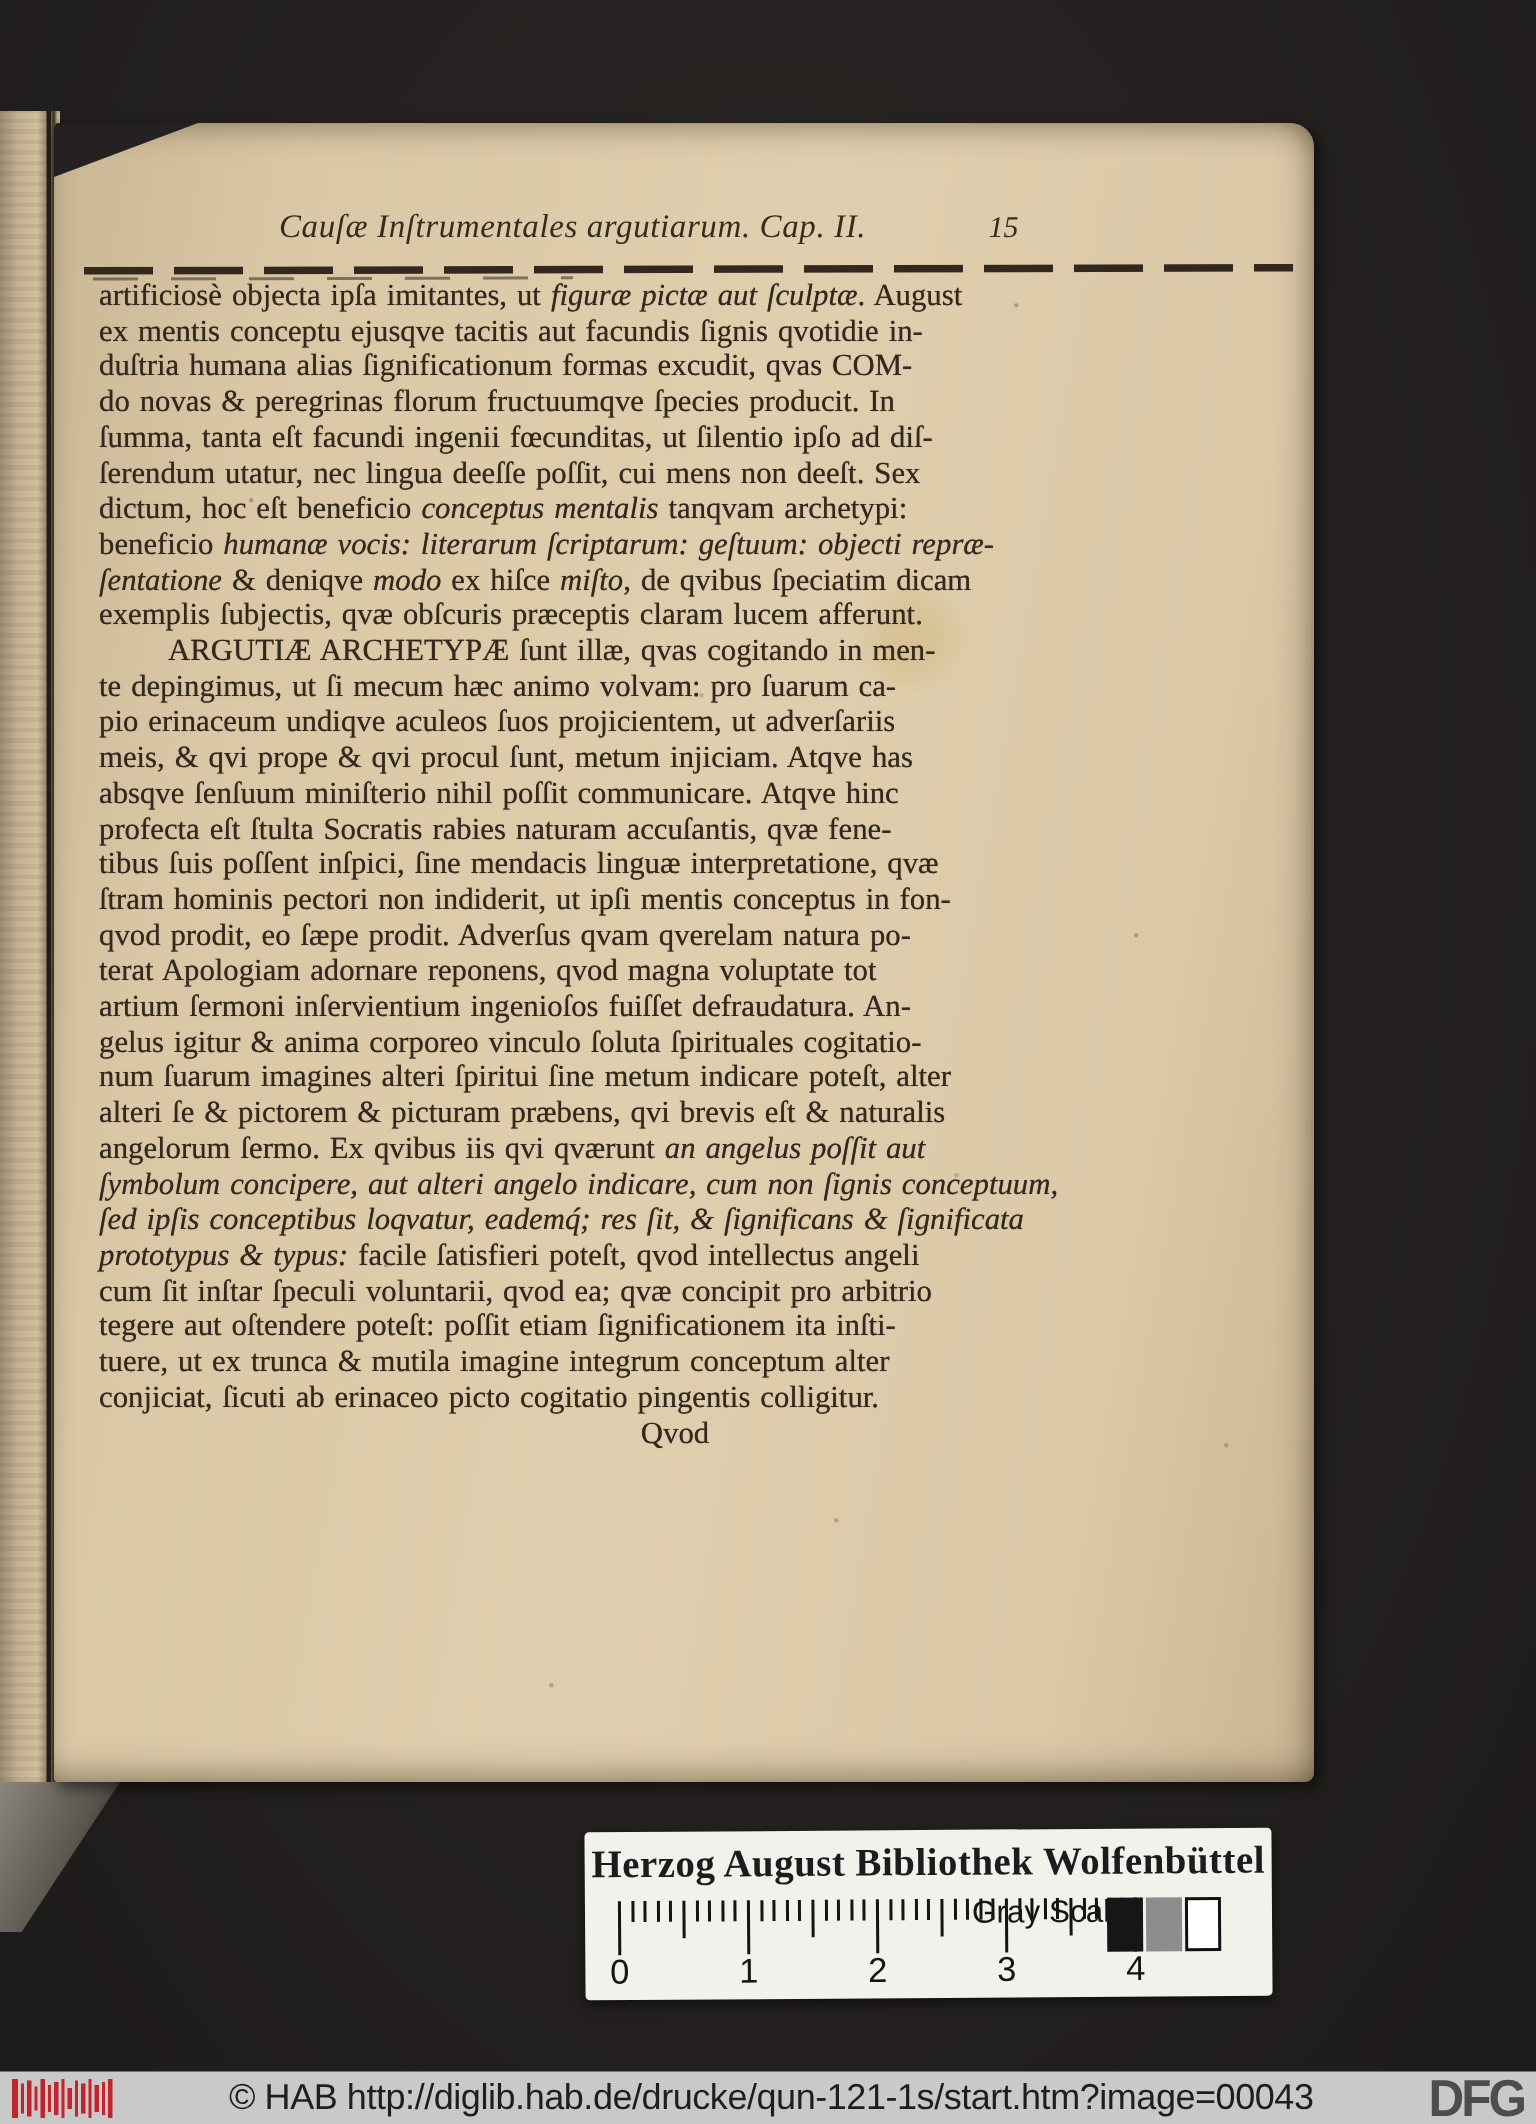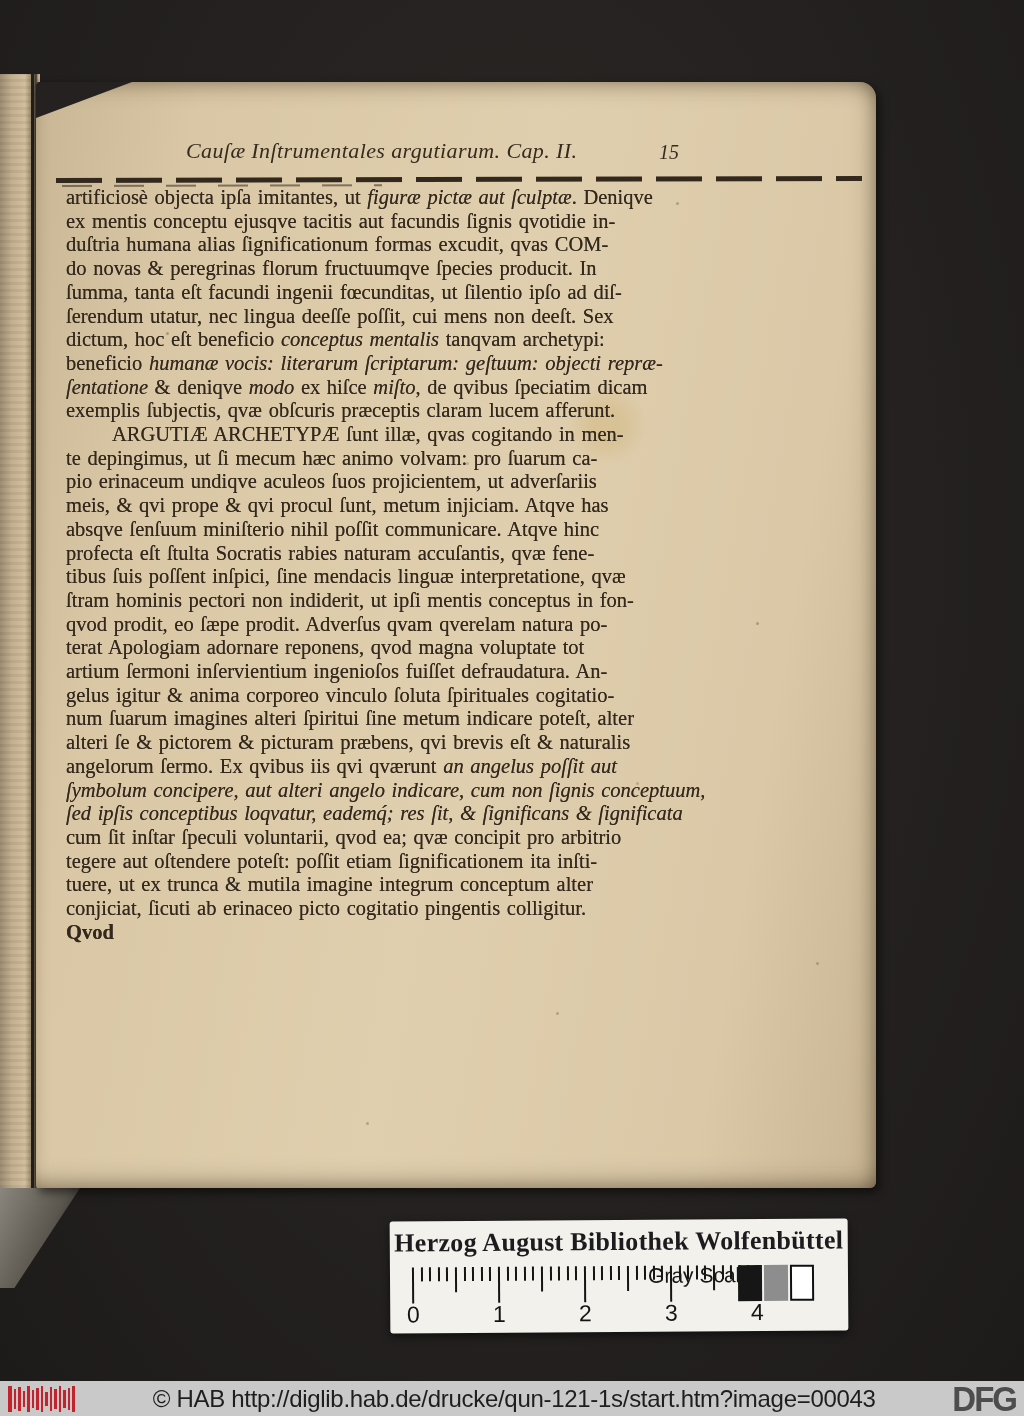--- a/index.html
+++ b/index.html
@@ -44,21 +44,21 @@
     transform:rotate(-.15deg);}
   .head-rule::after{content:"";position:absolute;left:6px;top:7px;width:320px;height:2px;
     background:repeating-linear-gradient(90deg, rgba(51,40,29,.55) 0 30px, rgba(51,40,29,0) 30px 52px);}
 
   .body-text{position:absolute;left:30px;top:104px;width:802px;color:#33281d;
     font-size:20.5px;line-height:23.7px;word-spacing:1.5px;
     text-shadow:0 0 .5px rgba(51,40,29,.75);}
   .body-text .line{white-space:nowrap;}
   .body-text .line.indent{padding-left:46px;}
   .body-text .it{font-style:italic;text-align:right;}
-  .catchword{text-align:left;padding-right:34px;font-weight:bold;}
+  .catchword{text-align:center;padding-right:34px;}
 
   
   .card{position:absolute;left:390px;top:1220px;width:458px;height:112px;background:#f3f1ec;
     transform:rotate(-.4deg);border-radius:3px;box-shadow:0 3px 8px rgba(0,0,0,.55);}
   .card-title{margin-top:7px;text-align:center;font-weight:bold;font-size:26px;color:#1c1c1e;
     letter-spacing:.3px;font-family:"Liberation Serif",serif;}
   .ruler{position:absolute;left:22px;top:46px;width:346px;height:60px;}
   .ruler .tick{position:absolute;top:0;width:2px;background:#141414;}
   .ruler .tick.mm{height:14px;}
   .ruler .tick.half{height:25px;}
@@ -92,21 +92,21 @@
   <div class="page">
     <div class="gutter-shade"></div>
     <div class="specks"></div>
 
     <div class="running-head">Cauſæ Inſtrumentales argutiarum. Cap. II.</div>
     <div class="folio">15</div>
     <div class="head-rule"></div>
 
     <div class="body-text">
 
-    <div class="line"><span>artificiosè objecta ipſa imitantes, ut </span><span class="it">figuræ pictæ aut ſculptæ</span><span>. Deniqve</span></div>
+    <div class="line"><span>artificiosè objecta ipſa imitantes, ut </span><span class="it">figuræ pictæ aut ſculptæ</span><span>. August</span></div>
         <div class="line"><span>ex mentis conceptu ejusqve tacitis aut facundis ſignis qvotidie in-</span></div>
         <div class="line"><span>duſtria humana alias ſignificationum formas excudit, qvas COM-</span></div>
         <div class="line"><span>do novas &amp; peregrinas florum fructuumqve ſpecies producit.  In</span></div>
         <div class="line"><span>ſumma, tanta eſt facundi ingenii fœcunditas, ut ſilentio ipſo ad diſ-</span></div>
         <div class="line"><span>ſerendum utatur, nec lingua deeſſe poſſit, cui mens non deeſt.  Sex</span></div>
         <div class="line"><span>dictum, hoc eſt beneficio </span><span class="it">conceptus mentalis</span><span> tanqvam archetypi:</span></div>
         <div class="line"><span>beneficio </span><span class="it">humanæ vocis: literarum ſcriptarum: geſtuum: objecti repræ-</span></div>
         <div class="line"><span class="it">ſentatione</span><span> &amp; deniqve </span><span class="it">modo</span><span> ex hiſce </span><span class="it">miſto</span><span>, de qvibus ſpeciatim dicam</span></div>
         <div class="line"><span>exemplis ſubjectis, qvæ obſcuris præceptis claram lucem afferunt.</span></div>
         <div class="line indent"><span>ARGUTIÆ ARCHETYPÆ ſunt illæ, qvas cogitando in men-</span></div>
@@ -119,20 +119,21 @@
         <div class="line"><span>ſtram hominis pectori non indiderit, ut ipſi mentis conceptus in fon-</span></div>
         <div class="line"><span>qvod prodit, eo ſæpe prodit.   Adverſus qvam qverelam natura po-</span></div>
         <div class="line"><span>terat Apologiam adornare reponens, qvod magna voluptate tot</span></div>
         <div class="line"><span>artium ſermoni inſervientium ingenioſos fuiſſet defraudatura.  An-</span></div>
         <div class="line"><span>gelus igitur &amp; anima corporeo vinculo ſoluta ſpirituales cogitatio-</span></div>
         <div class="line"><span>num ſuarum imagines alteri ſpiritui ſine metum indicare poteſt, alter</span></div>
         <div class="line"><span>alteri ſe &amp; pictorem &amp; picturam præbens, qvi brevis eſt &amp; naturalis</span></div>
         <div class="line"><span>angelorum ſermo.   Ex qvibus iis qvi qværunt </span><span class="it">an angelus poſſit aut</span></div>
         <div class="line"><span class="it">ſymbolum concipere, aut alteri angelo indicare, cum non ſignis conceptuum,</span></div>
         <div class="line"><span class="it">ſed ipſis conceptibus loqvatur, eademq́; res ſit, &amp; ſignificans &amp; ſignificata</span></div>
+        <div class="line"><span class="it">prototypus &amp; typus:</span><span> facile ſatisfieri poteſt, qvod intellectus angeli</span></div>
         <div class="line"><span>cum ſit inſtar ſpeculi voluntarii, qvod ea; qvæ concipit pro arbitrio</span></div>
         <div class="line"><span>tegere aut oſtendere poteſt:  poſſit etiam ſignificationem ita inſti-</span></div>
         <div class="line"><span>tuere, ut ex trunca &amp; mutila imagine integrum conceptum alter</span></div>
         <div class="line"><span>conjiciat, ſicuti ab erinaceo picto cogitatio pingentis colligitur.</span></div>
         <div class="line catchword">Qvod</div>
       </div>
   </div>
 
   <div class="card">
     <div class="card-title">Herzog August Bibliothek Wolfenbüttel</div>

